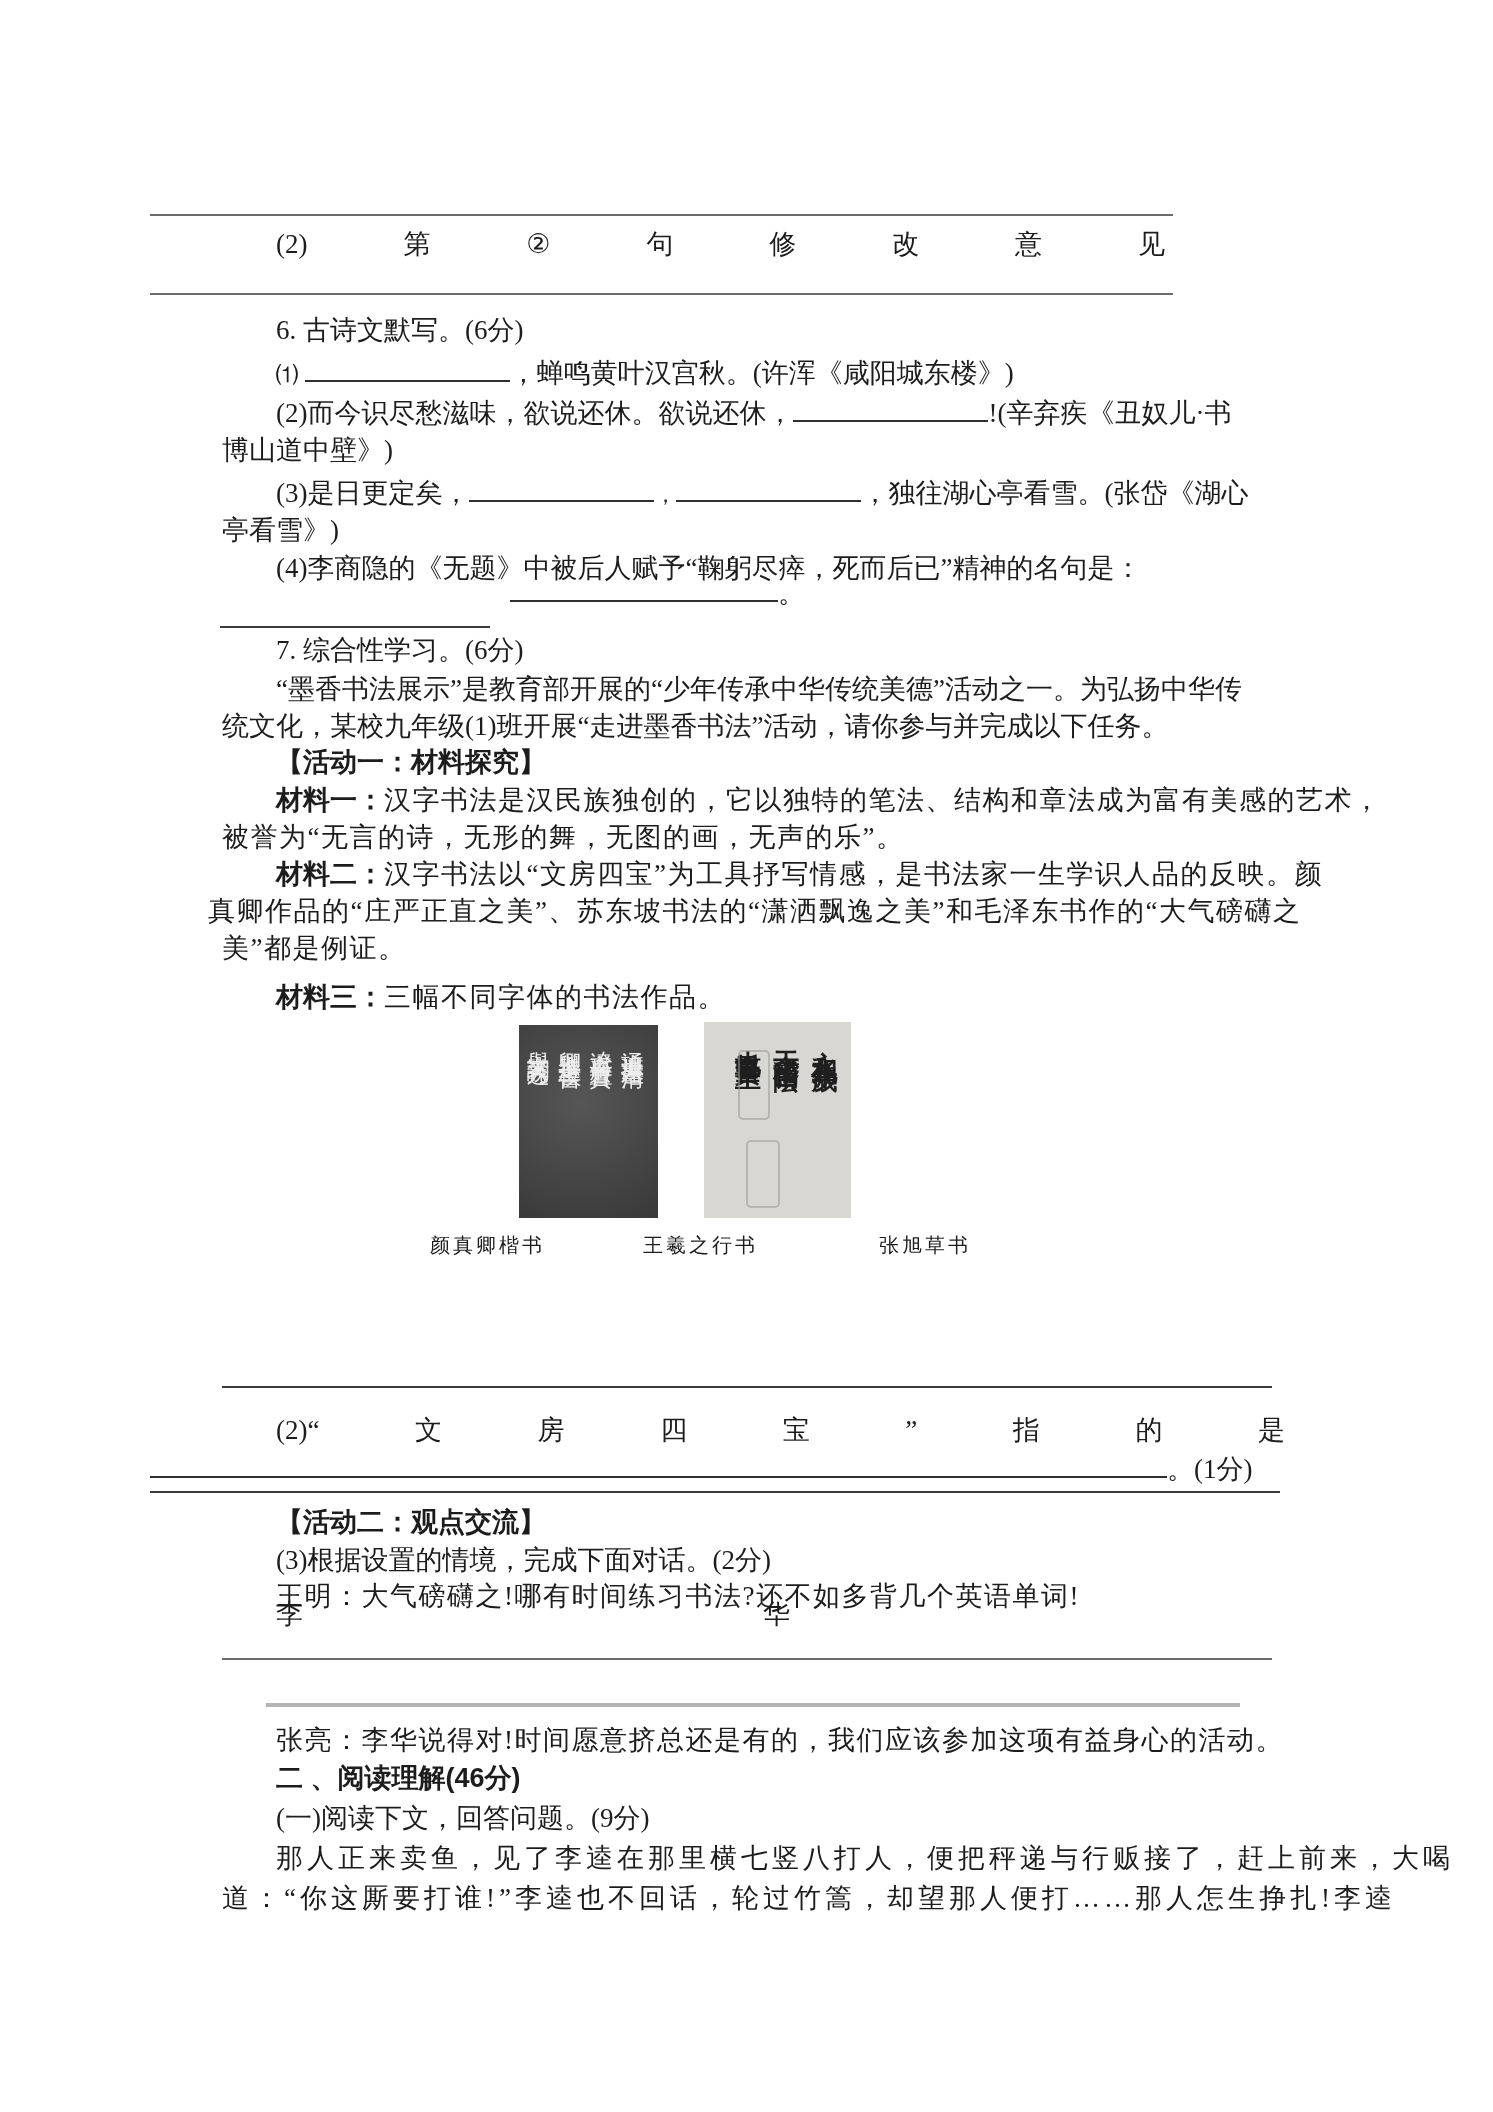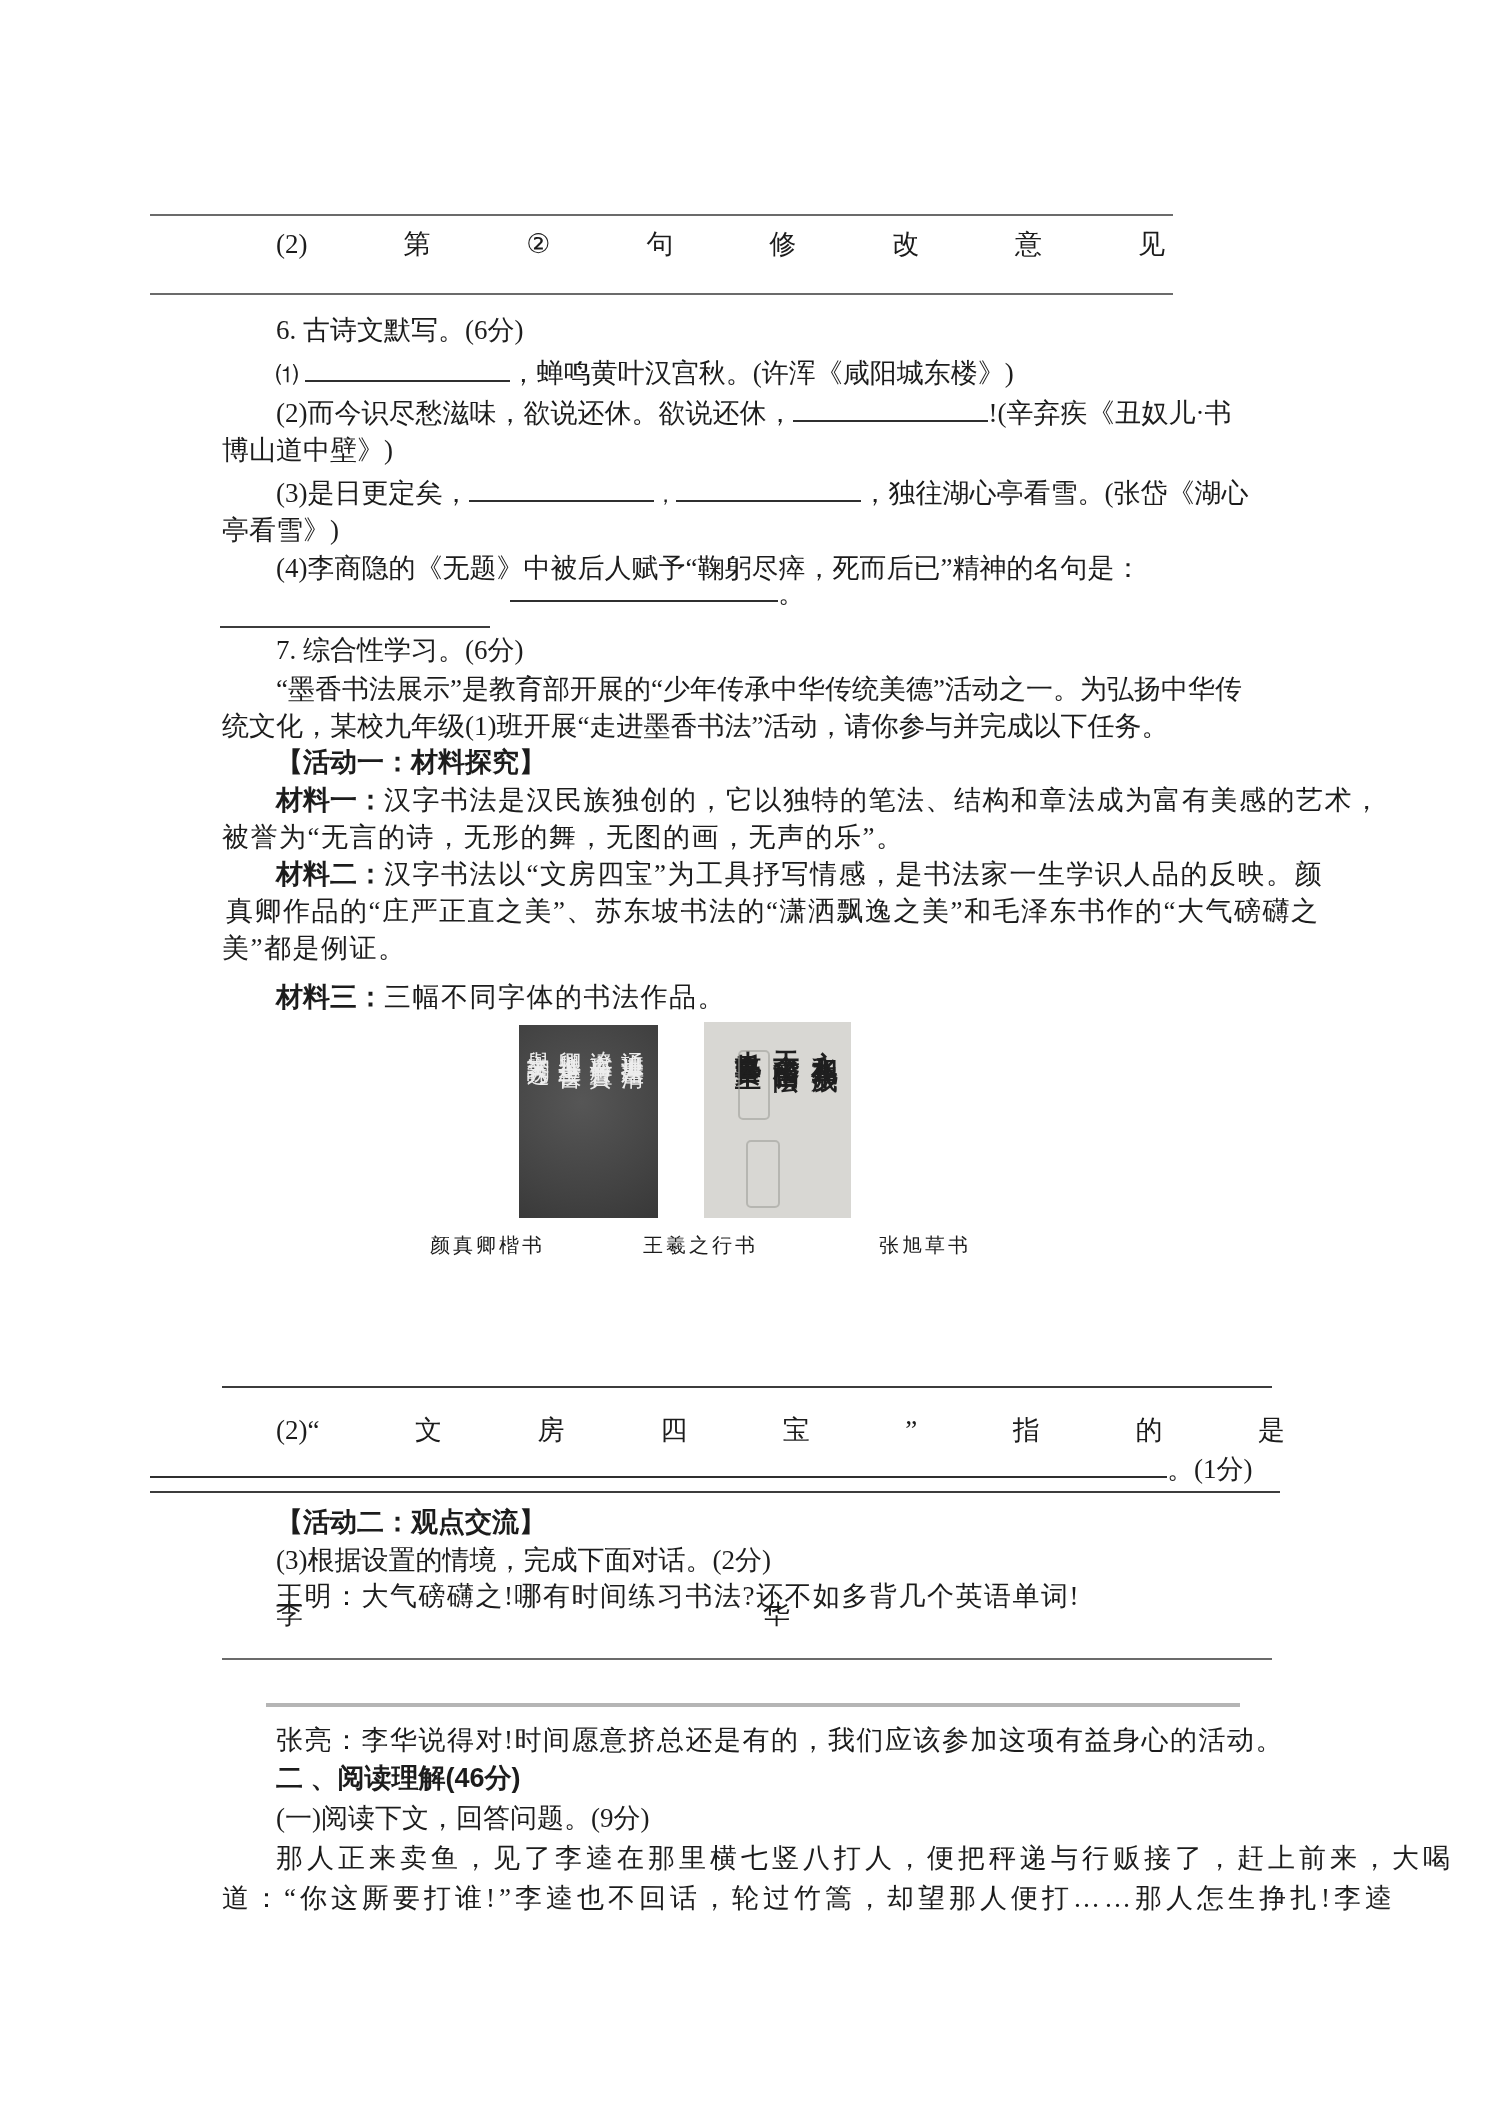--- a/index.html
+++ b/index.html
@@ -81,21 +81,21 @@
   <div class="line hei" style="left:276px;top:744px;">【活动一：材料探究】</div>
 
   <div class="line" style="left:276px;top:782px;">
     <span class="hei">材料一：</span><span class="kai">汉字书法是汉民族独创的，它以独特的笔法、结构和章法成为富有美感的艺术，</span>
   </div>
   <div class="line kai" style="left:222px;top:819px;">被誉为“无言的诗，无形的舞，无图的画，无声的乐”。</div>
 
   <div class="line" style="left:276px;top:856px;">
     <span class="hei">材料二：</span><span class="kai">汉字书法以“文房四宝”为工具抒写情感，是书法家一生学识人品的反映。颜</span>
   </div>
-  <div class="line kai" style="left:226px;top:893px;">真卿作品的“庄严正直之美”、苏东坡书法的“潇洒飘逸之美”和毛泽东书作的“大气磅礴之</div>
+  <div class="line kai" style="left:208px;top:893px;">真卿作品的“庄严正直之美”、苏东坡书法的“潇洒飘逸之美”和毛泽东书作的“大气磅礴之</div>
   <div class="line kai" style="left:222px;top:930px;">美”都是例证。</div>
 
   <div class="line" style="left:276px;top:979px;">
     <span class="hei">材料三：</span><span class="kai">三幅不同字体的书法作品。</span>
   </div>
 
   <div class="callig" id="img1" style="left:519px;top:1025px;width:139px;height:193px;">
     <span>通班漢書左清</span>
     <span>遼率府兵曹真</span>
     <span>卿舉進士校書</span>

